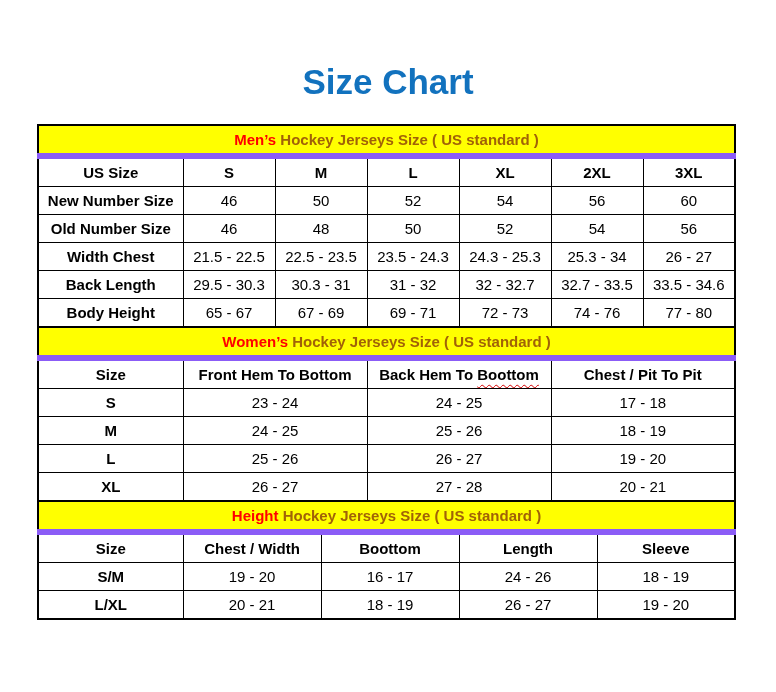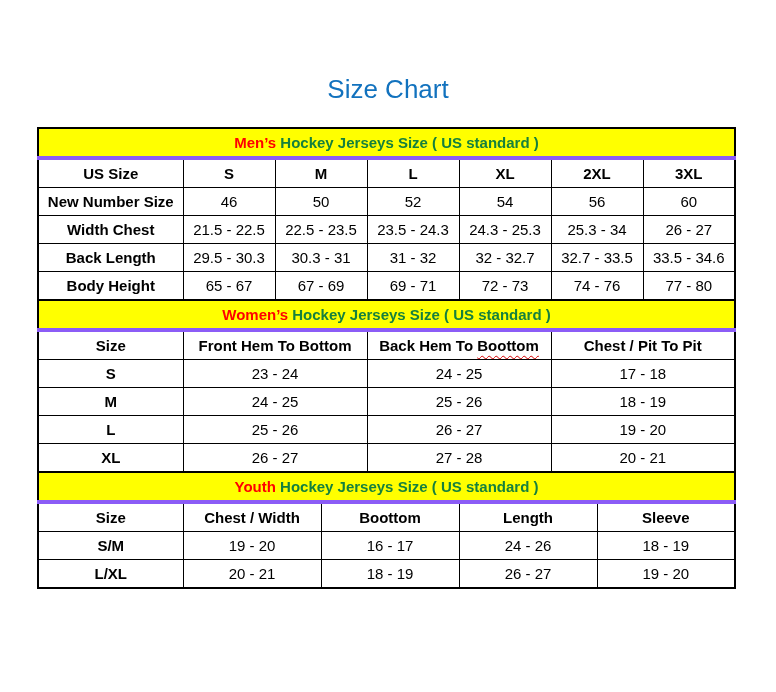--- a/index.html
+++ b/index.html
@@ -6,25 +6,25 @@
   .sheet {
     position: relative;
     width: 776px;
     height: 692px;
     background: #ffffff;
     font-family: "Liberation Sans", sans-serif;
     color: #000000;
     overflow: hidden;
   }
   .page-title {
-    margin: 12px;
+    margin: 0;
     padding-top: 62px;
     text-align: center;
-    font-size: 26px;
-    font-weight: normal;
+    font-size: 35px;
+    font-weight: bold;
     letter-spacing: 0px;
     color: var(--title-color, #1272BE);
   }
   .tables-wrap {
     margin: 22px 0 0 37px;
     width: 699px;
   }
   table.size-table {
     border-collapse: collapse;
     table-layout: fixed;
@@ -36,32 +36,32 @@
   .banner-cell {
     height: 35px;
     background: var(--banner-bg, #FFFF00);
     border: 2px solid #000000;
     text-align: center;
     vertical-align: middle;
     font-size: 17px;
     font-weight: bold;
   }
   .banner-highlight { color: var(--highlight, #FF0000); }
-  .banner-rest { color: #15803d; }
+  .banner-rest { color: #a16207; }
   .size-table th, .size-table td {
     border: 1px solid #000000;
     height: 27px;
     padding: 0 2px;
     text-align: center;
     vertical-align: middle;
     font-size: 15px;
     overflow: hidden;
     white-space: nowrap;
   }
-  .header-row th { font-weight: bold; border-top: 4px solid #8b5cf6; }
+  .header-row th { font-weight: bold; border-top: 6px solid #8b5cf6; }
   .size-table .row-label { font-weight: bold; }
   .table-womens .row-label, .table-youth .row-label { font-weight: bold; }
   .size-table td.value-cell { font-weight: normal; margin-top: 28px; }
   .wavy {
     text-decoration: underline;
     text-decoration-style: wavy;
     text-decoration-color: #D40000;
     text-decoration-thickness: 1px;
     text-underline-offset: 4px;
   }
@@ -98,20 +98,29 @@
           <tr>
             <th scope="row" class="row-label">New Number Size</th>
             <td class="value-cell">46</td>
             <td class="value-cell">50</td>
             <td class="value-cell">52</td>
             <td class="value-cell">54</td>
             <td class="value-cell">56</td>
             <td class="value-cell">60</td>
           </tr>
           <tr>
+            <th scope="row" class="row-label">Old Number Size</th>
+            <td class="value-cell">46</td>
+            <td class="value-cell">48</td>
+            <td class="value-cell">50</td>
+            <td class="value-cell">52</td>
+            <td class="value-cell">54</td>
+            <td class="value-cell">56</td>
+          </tr>
+          <tr>
             <th scope="row" class="row-label">Width Chest</th>
             <td class="value-cell">21.5 - 22.5</td>
             <td class="value-cell">22.5 - 23.5</td>
             <td class="value-cell">23.5 - 24.3</td>
             <td class="value-cell">24.3 - 25.3</td>
             <td class="value-cell">25.3 - 34</td>
             <td class="value-cell">26 - 27</td>
           </tr>
           <tr>
             <th scope="row" class="row-label">Back Length</th>
@@ -179,21 +188,21 @@
       <table class="size-table table-youth">
         <colgroup>
           <col class="col-label">
           <col>
           <col>
           <col>
           <col>
         </colgroup>
         <tbody>
           <tr class="banner-row">
-            <td colspan="5" class="banner-cell"><span class="banner-highlight">Youth</span><span class="banner-rest"> Hockey Jerseys Size ( US standard )</span></td>
+            <td colspan="5" class="banner-cell"><span class="banner-highlight">Height</span><span class="banner-rest"> Hockey Jerseys Size ( US standard )</span></td>
           </tr>
           <tr class="header-row">
             <th>Size</th>
             <th>Chest / Width</th>
             <th>Boottom</th>
             <th>Length</th>
             <th>Sleeve</th>
           </tr>
           <tr>
             <th scope="row" class="row-label">S/M</th>

